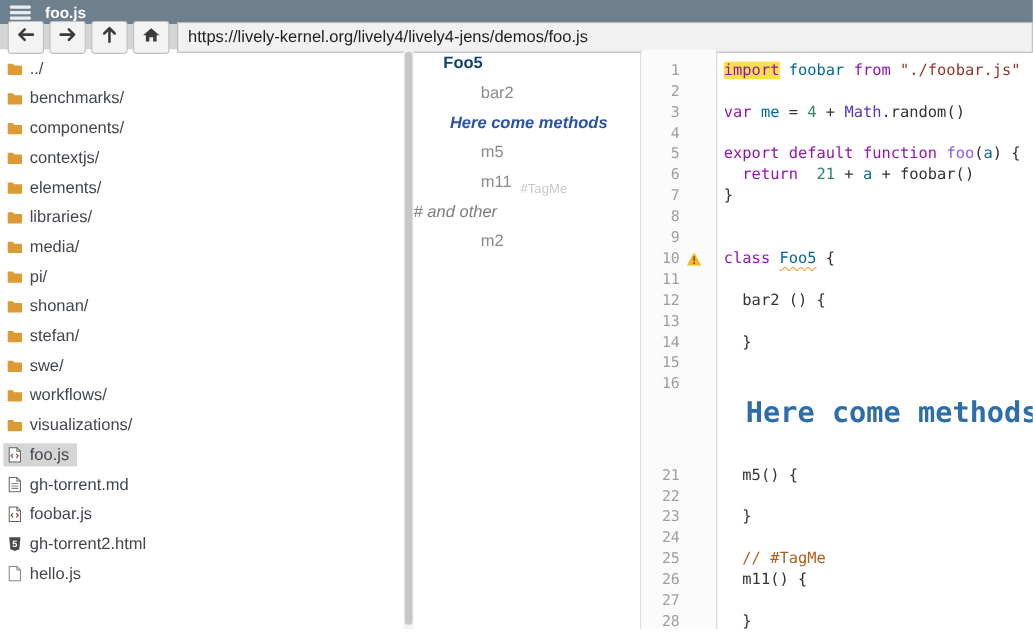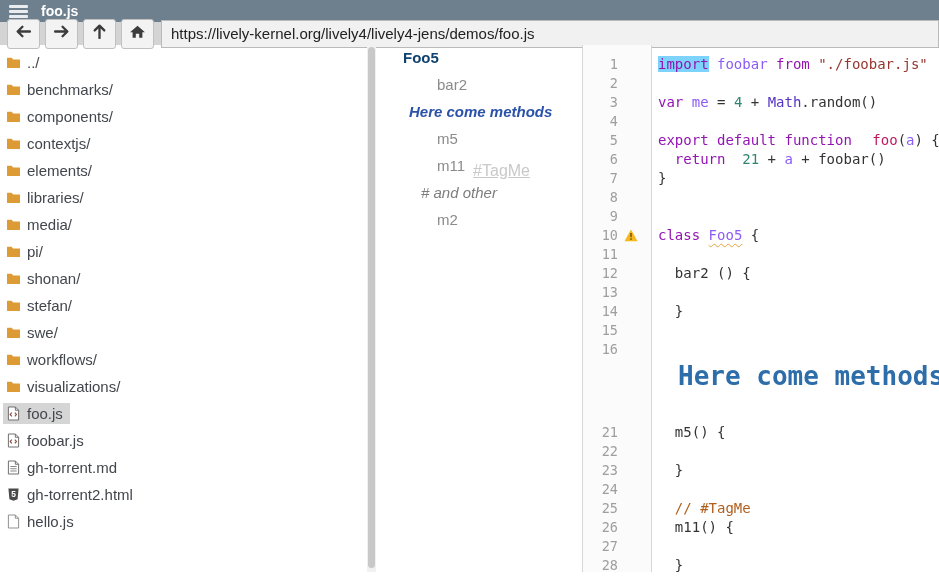--- a/index.html
+++ b/index.html
@@ -38,45 +38,45 @@
   .tree-scrollbar .thumb { position: absolute; top: 2px; left: 1px; width: 7px;
     height: calc(100% - 6px); background: #c8c8c8; border-radius: 4px; }
 
   
   .outline { width: 207px; padding-top: 4px; border-right: 1px solid #d6d6d6;
     overflow: hidden; font-size: 15px; flex-shrink: 0; }
   .outline-row { height: 27px; display: flex; align-items: baseline; cursor: pointer; }
   .o-class    { padding-left: 27px; font-weight: bold; color: #10426f; }
   .o-method   { padding-left: 61px; color: #8b8b8b; }
   .o-heading  { padding-left: 33px; font-weight: bold; font-style: italic; color: #2a52a8; }
-  .o-subheading { padding-left: 45px; font-style: italic; color: #7d7d7d; }
-  .o-tag { color: #c9c9c9; font-size: 16px; margin-left: 8px; align-self: center; text-decoration: underline; }
+  .o-subheading { font-style: italic; color: #7d7d7d; }
+  .o-tag { color: #c9c9c9; font-size: 12px; margin-left: 8px; align-self: center; }
 
   
   .editor { flex: 1; display: flex; overflow: hidden;
     font-family: "DejaVu Sans Mono", monospace; font-size: 14px; line-height: 19px; }
   .gutter { width: 69px; padding-top: 10px; background: #fbfbfb;
     border-right: 1px solid #d6d6d6; color: #9e9e9e; flex-shrink: 0; font-size: 13.5px; }
   .gutter-line { height: 19px; text-align: right; padding-right: 33px; position: relative; }
   .gutter-line .warn { position: absolute; right: 13px; top: 3px; }
   .gutter-spacer { height: 64px; }
   .code { flex: 1; padding-top: 10px; padding-left: 6px; overflow: hidden;
     white-space: pre; color: #333; }
   .code-line { height: 19px; }
   .code-heading { height: 64px; }
   .code-heading span { display: inline-block; margin: 8px 0 0 20px; font-size: 26px;
     font-weight: bold; color: #2d6da9; }
   .kw  { color: #9314b3; }
-  .id  { color: #8b5cf6; }
+  .id  { color: #0369a1; }
   .num { color: #2f8573; }
-  .fn  { color: #be185d; margin-left: 12px; }
+  .fn  { color: #8b5cf6; }
   .bi  { color: #5434c2; }
   .str { color: #96352e; }
   .cm  { color: #b05f1d; }
-  .hl  { background: #7dd3fc; }
+  .hl  { background: #fde047; }
   .sq  { text-decoration: underline; text-decoration-style: wavy;
     text-decoration-color: #e8a33d; text-decoration-thickness: 1px;
     text-underline-offset: 3px; text-decoration-skip-ink: none; }
 </style>
 </head>
 <body>
 
 <div class="titlebar">
   <div class="hamburger">
       <i></i>
@@ -257,36 +257,36 @@
             </span>
             <span>foo.js</span>
           </span>
         </div>
         <div class="tree-row">
           <span class="tree-inner">
             <span class="ticon">
               <svg width="13" height="15" viewBox="0 0 14 16">
                 <path d="M1.5 1 H9 L12.5 4.5 V15 H1.5 Z" fill="#fff" stroke="#666"></path>
                 <path d="M9 1 V4.5 H12.5" fill="none" stroke="#666"></path>
-                <path d="M5.2 7 L3.4 9 L5.2 11 M8.4 7 L10.2 9 L8.4 11" stroke="#8a4a3a" fill="none" stroke-width="1.2"></path>
-              </svg>
-            </span>
-            <span>foobar.js</span>
+                <path d="M3.6 7 H10.4 M3.6 9.4 H10.4 M3.6 11.8 H10.4" stroke="#888" stroke-width="1.1"></path>
+              </svg>
+            </span>
+            <span>gh-torrent.md</span>
           </span>
         </div>
         <div class="tree-row">
           <span class="tree-inner">
             <span class="ticon">
               <svg width="13" height="15" viewBox="0 0 14 16">
                 <path d="M1.5 1 H9 L12.5 4.5 V15 H1.5 Z" fill="#fff" stroke="#666"></path>
                 <path d="M9 1 V4.5 H12.5" fill="none" stroke="#666"></path>
-                <path d="M3.6 7 H10.4 M3.6 9.4 H10.4 M3.6 11.8 H10.4" stroke="#888" stroke-width="1.1"></path>
-              </svg>
-            </span>
-            <span>gh-torrent.md</span>
+                <path d="M5.2 7 L3.4 9 L5.2 11 M8.4 7 L10.2 9 L8.4 11" stroke="#8a4a3a" fill="none" stroke-width="1.2"></path>
+              </svg>
+            </span>
+            <span>foobar.js</span>
           </span>
         </div>
         <div class="tree-row">
           <span class="tree-inner">
             <span class="ticon">
               <svg width="13" height="15" viewBox="0 0 14 16">
                 <path d="M1.5 1.5 H12.5 L11.4 13.2 L7 14.8 L2.6 13.2 Z" fill="#4a4a4a"></path>
                 <text x="7" y="11" text-anchor="middle" font-size="9" font-weight="bold" fill="#fff" font-family="Liberation Sans, sans-serif">5</text>
               </svg>
             </span>

